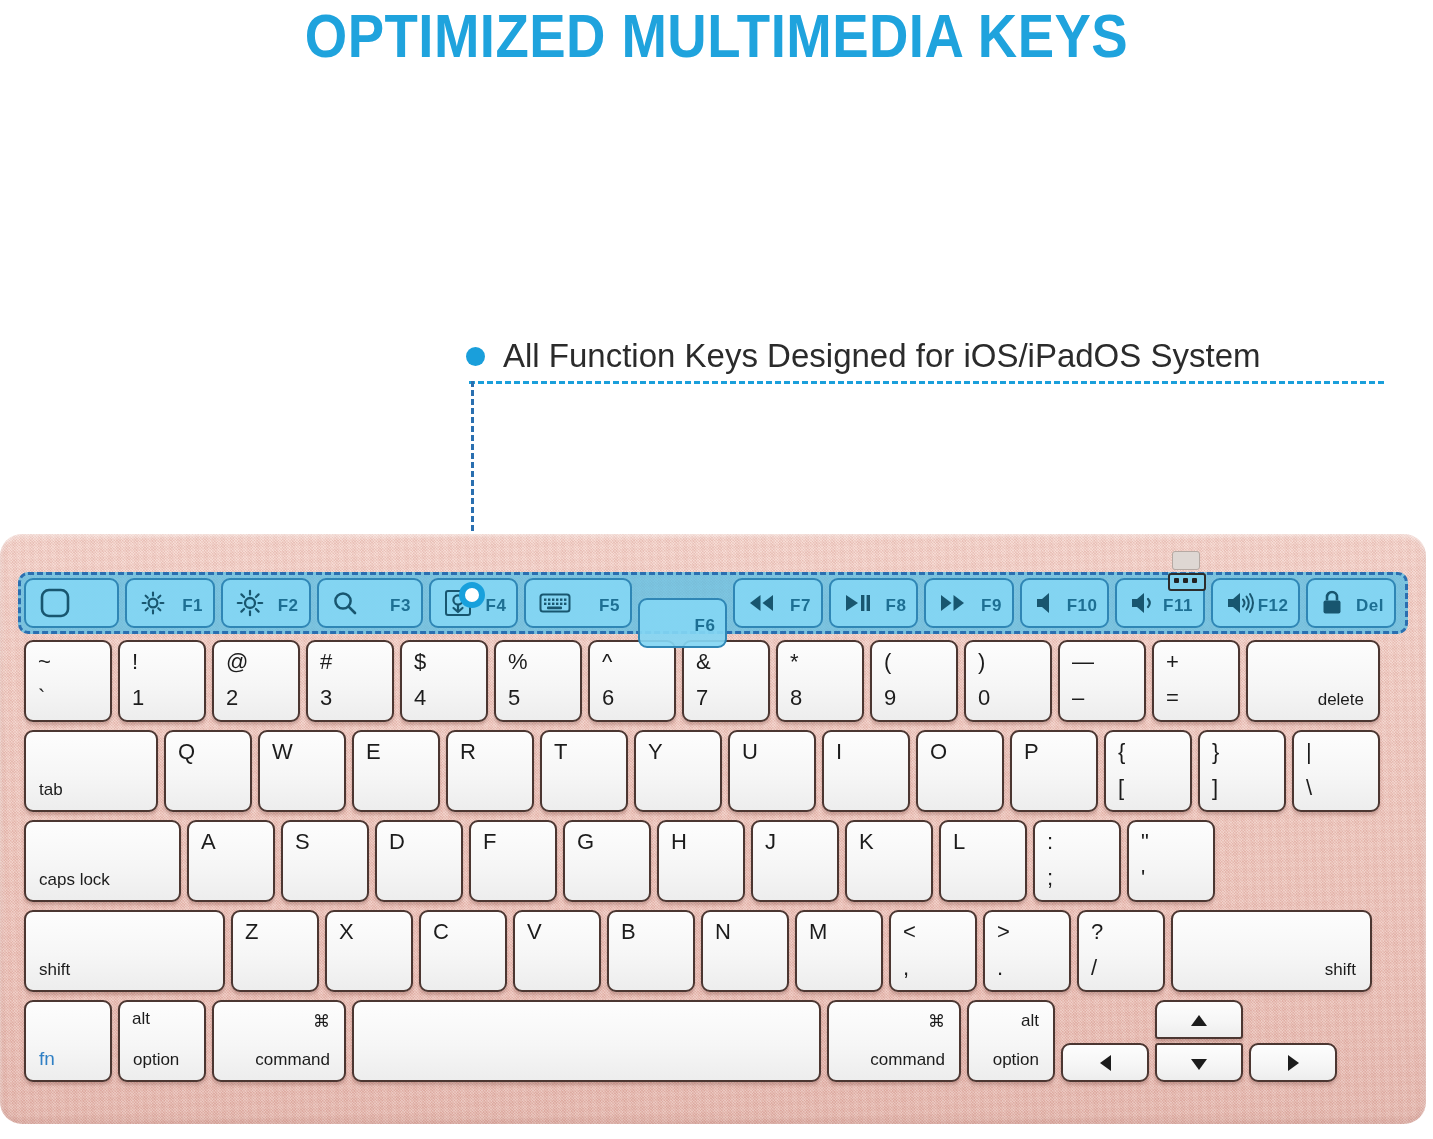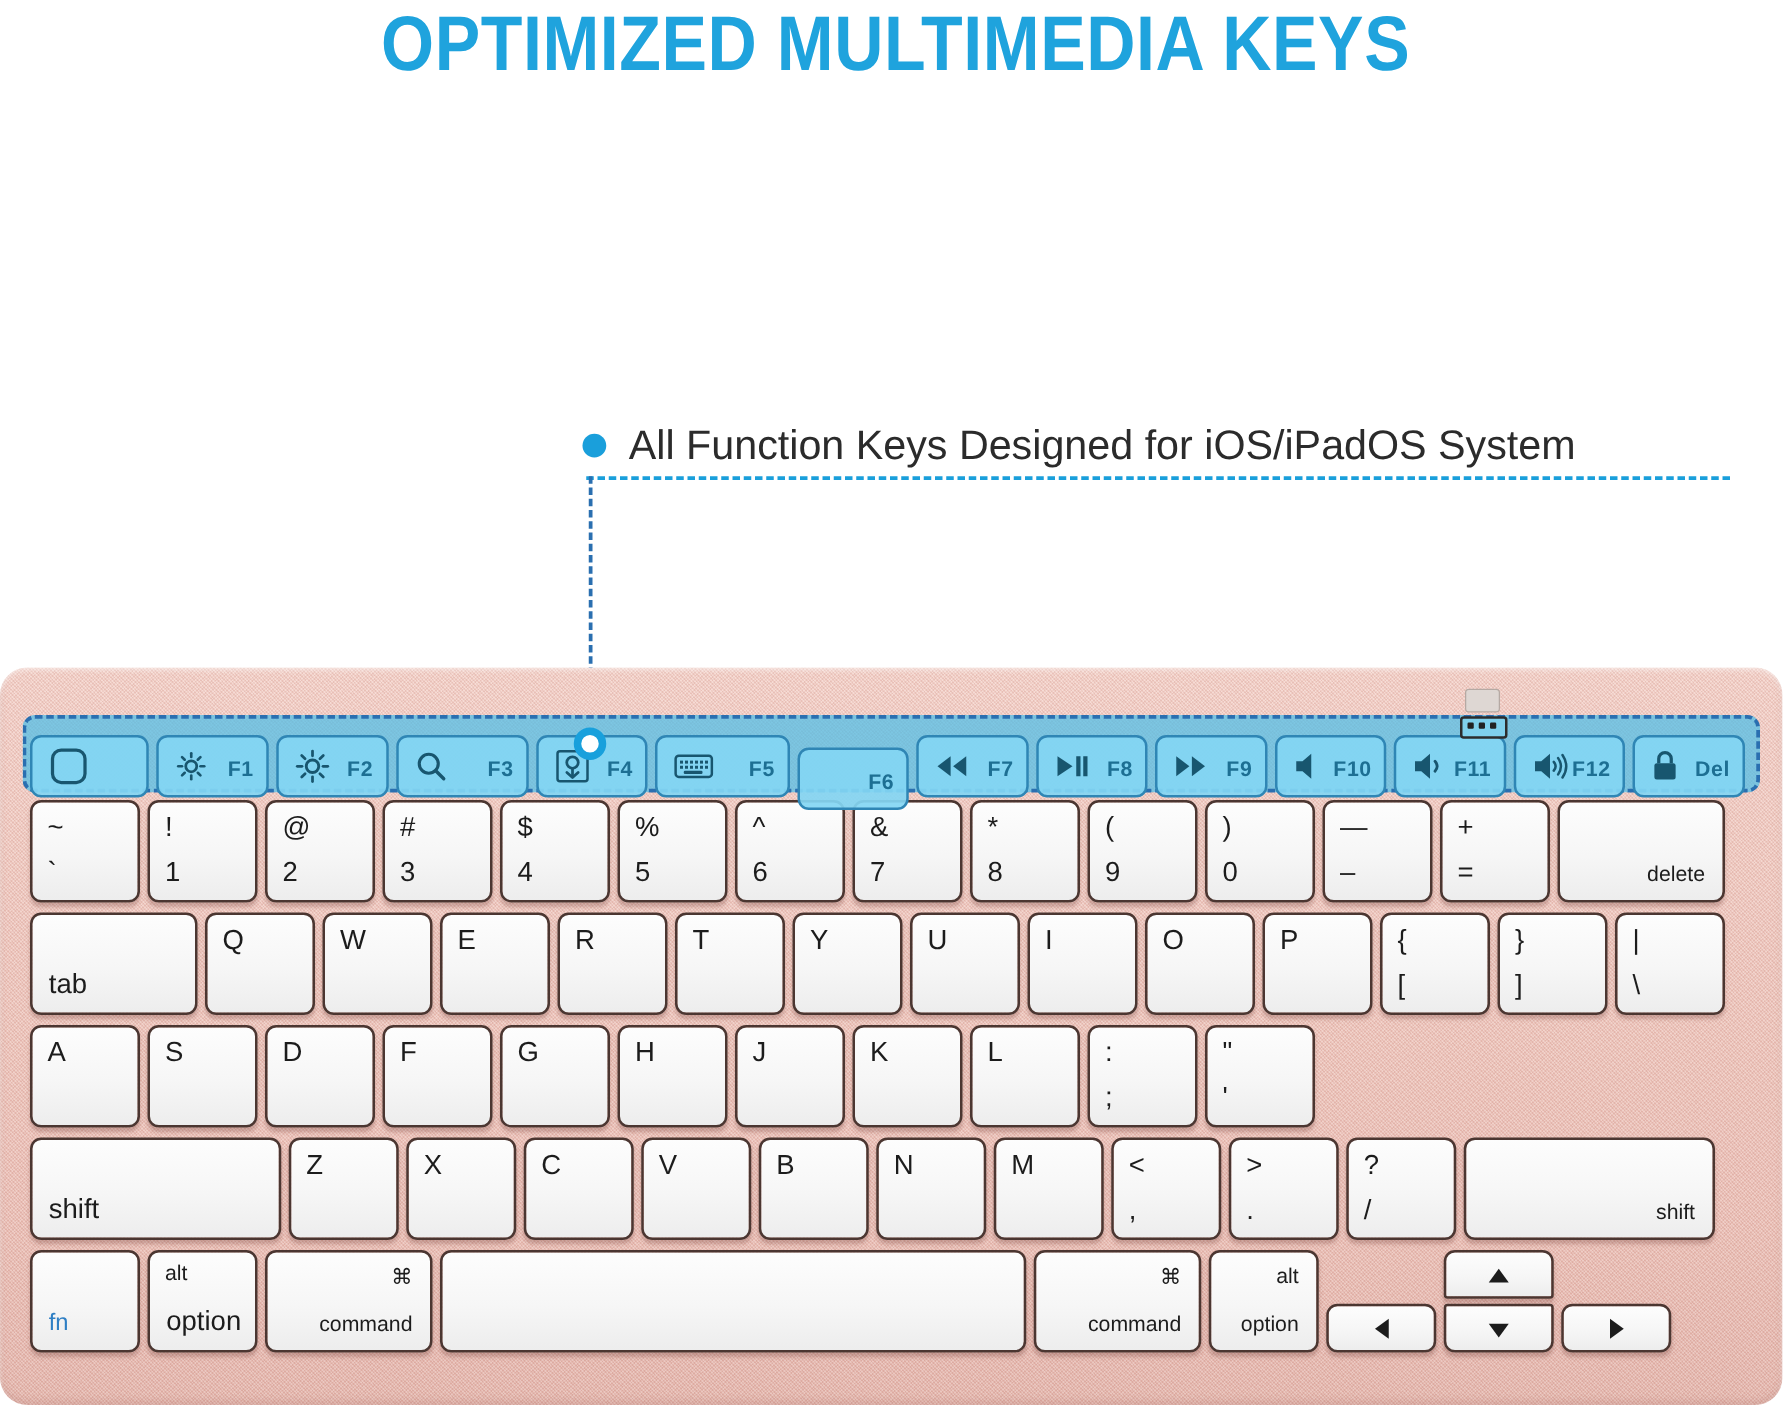--- a/index.html
+++ b/index.html
@@ -100,21 +100,21 @@
     background:linear-gradient(180deg,#fdfdfd 0%, #f6f6f6 55%, #ededed 100%);
     border:2px solid #4b3631;
     border-radius:9px;
     box-shadow:0 3px 3px rgba(120,70,62,.30);
     color:#1c1c1c;
     font-size:19px;
     font-family:"Liberation Sans", sans-serif;
   }
   .key .tl{position:absolute;left:12px;top:7px;font-size:22px;}
   .key .bl{position:absolute;left:12px;bottom:9px;font-size:22px;}
-  .key .lbl-bl{position:absolute;left:13px;bottom:10px;font-size:22px;}
+  .key .lbl-bl{position:absolute;left:13px;bottom:10px;font-size:17px;}
   .key .lbl-br{position:absolute;right:14px;bottom:10px;font-size:17px;}
   .key .lbl-tr{position:absolute;right:14px;top:9px;font-size:17px;}
   .key .ctr{position:absolute;left:0;right:0;top:50%;transform:translateY(-50%);text-align:center;font-size:20px;}
   .key.fnkeyblue .lbl-bl{color:#2f7fc4;font-size:19px;}
 
   
   .fn-band{
     position:absolute;
     left:18px; top:38px;
     width:1390px; height:62px;
@@ -123,21 +123,20 @@
     border-radius:10px;
     box-sizing:border-box;
     z-index:20;
   }
   .fn-row{
     position:absolute;
     left:24px; top:44px;
     width:1378px;
     display:flex;
     z-index:30;
-    align-items:center;
   }
   .fkey{
     position:relative;
     box-sizing:border-box;
     height:50px;
     background:rgba(131,214,243,0.92);
     border:2px solid #2f86b5;
     border-radius:9px;
     color:#18566f;
     margin-right:6px;
@@ -453,20 +452,23 @@
           <span class="bl">]</span>
         </div>
         <div class="key" style="width: 88px; height: 82px; margin-right: 6px;">
           <span class="tl">|</span>
           <span class="bl">\</span>
         </div>
       </div>
     </div>
   <div class="rows" style="top:286px;" id="row-home">
       <div class="krow">
+        <div class="key" style="width: 157px; height: 82px; margin-right: 6px;">
+          <span class="lbl-bl">caps lock</span>
+        </div>
         <div class="key" style="width: 88px; height: 82px; margin-right: 6px;">
           <span class="tl">A</span>
         </div>
         <div class="key" style="width: 88px; height: 82px; margin-right: 6px;">
           <span class="tl">S</span>
         </div>
         <div class="key" style="width: 88px; height: 82px; margin-right: 6px;">
           <span class="tl">D</span>
         </div>
         <div class="key" style="width: 88px; height: 82px; margin-right: 6px;">

